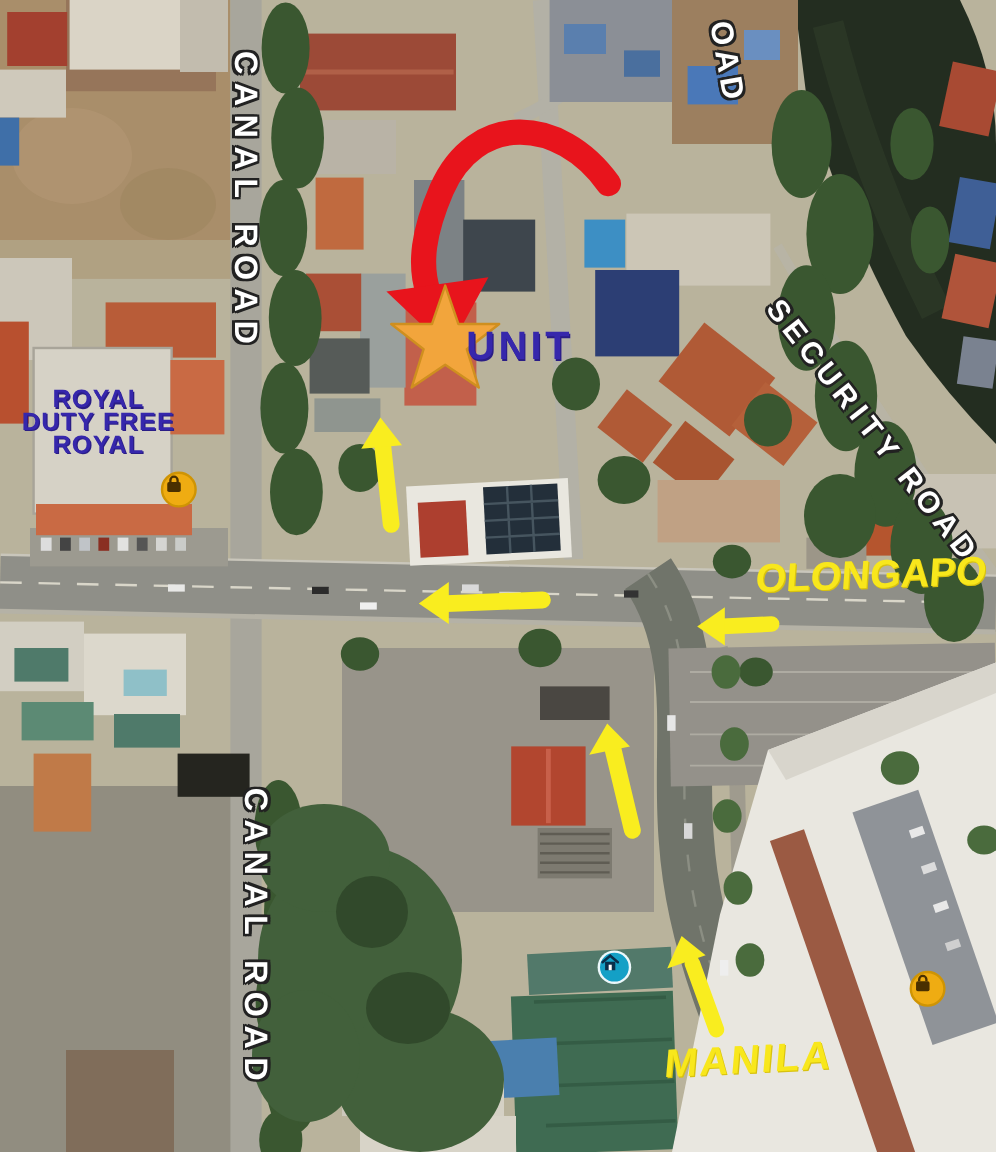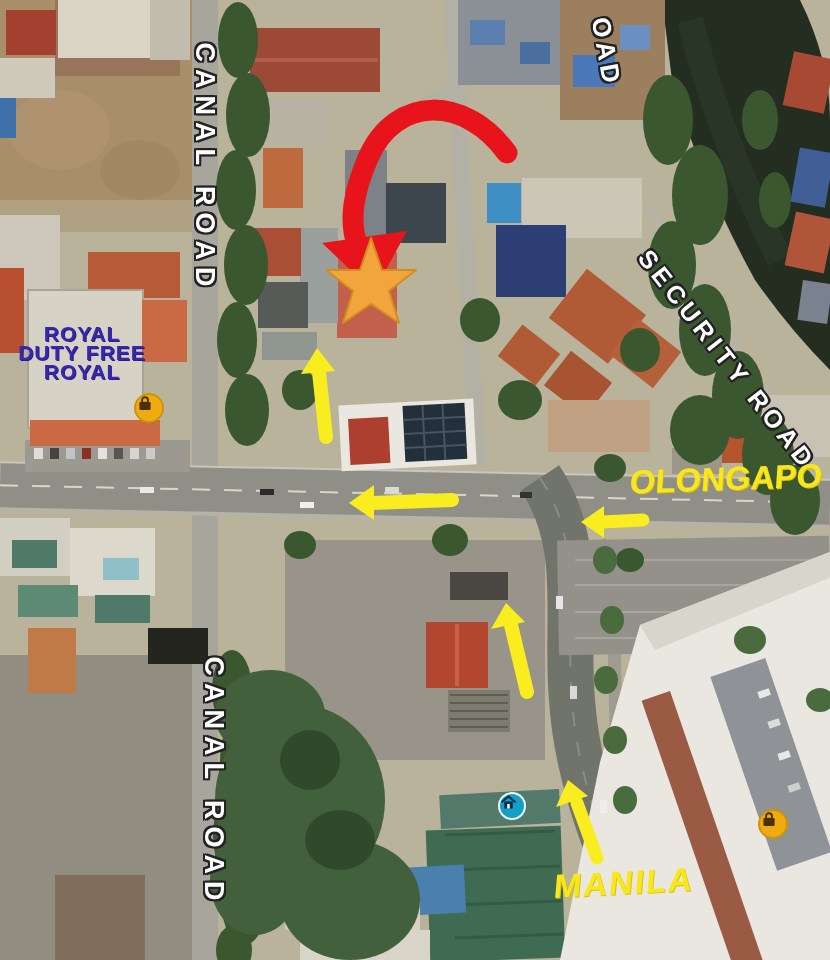--- a/index.html
+++ b/index.html
@@ -274,20 +274,21 @@
 
   <div class="label road-label" style="left:204px;top:168px;font-size:27px;letter-spacing:7px;transform:translate(-50%,-50%) rotate(90deg);">CANAL ROAD</div>
 
   <div class="label road-label" style="left:213px;top:782px;font-size:27px;letter-spacing:7px;transform:translate(-50%,-50%) rotate(90deg);">CANAL ROAD</div>
 
   <div class="label road-label" style="left:727px;top:360px;font-size:25px;letter-spacing:5px;transform:translate(-50%,-50%) rotate(52deg);">SECURITY ROAD</div>
 
   <div class="label road-label" style="left:606px;top:52px;font-size:26px;letter-spacing:4px;transform:translate(-50%,-50%) rotate(80deg);">OAD</div>
 
   <div class="label navy-label" style="left:433px;top:288px;font-size:33px;line-height:31px;letter-spacing:3px;">
+    <div>UNIT</div>
   </div>
 
   <div class="label navy-label" style="left:82px;top:352px;font-size:21px;line-height:19px;letter-spacing:1px;text-align:center;">
     <div>ROYAL</div>
     <div>DUTY FREE</div>
     <div>ROYAL</div>
   </div>
 
 
   <div class="label yellow-label" style="left:726px;top:479px;font-size:33px;transform:translate(-50%,-50%) rotate(-2deg) skewX(-6deg);">OLONGAPO</div>

